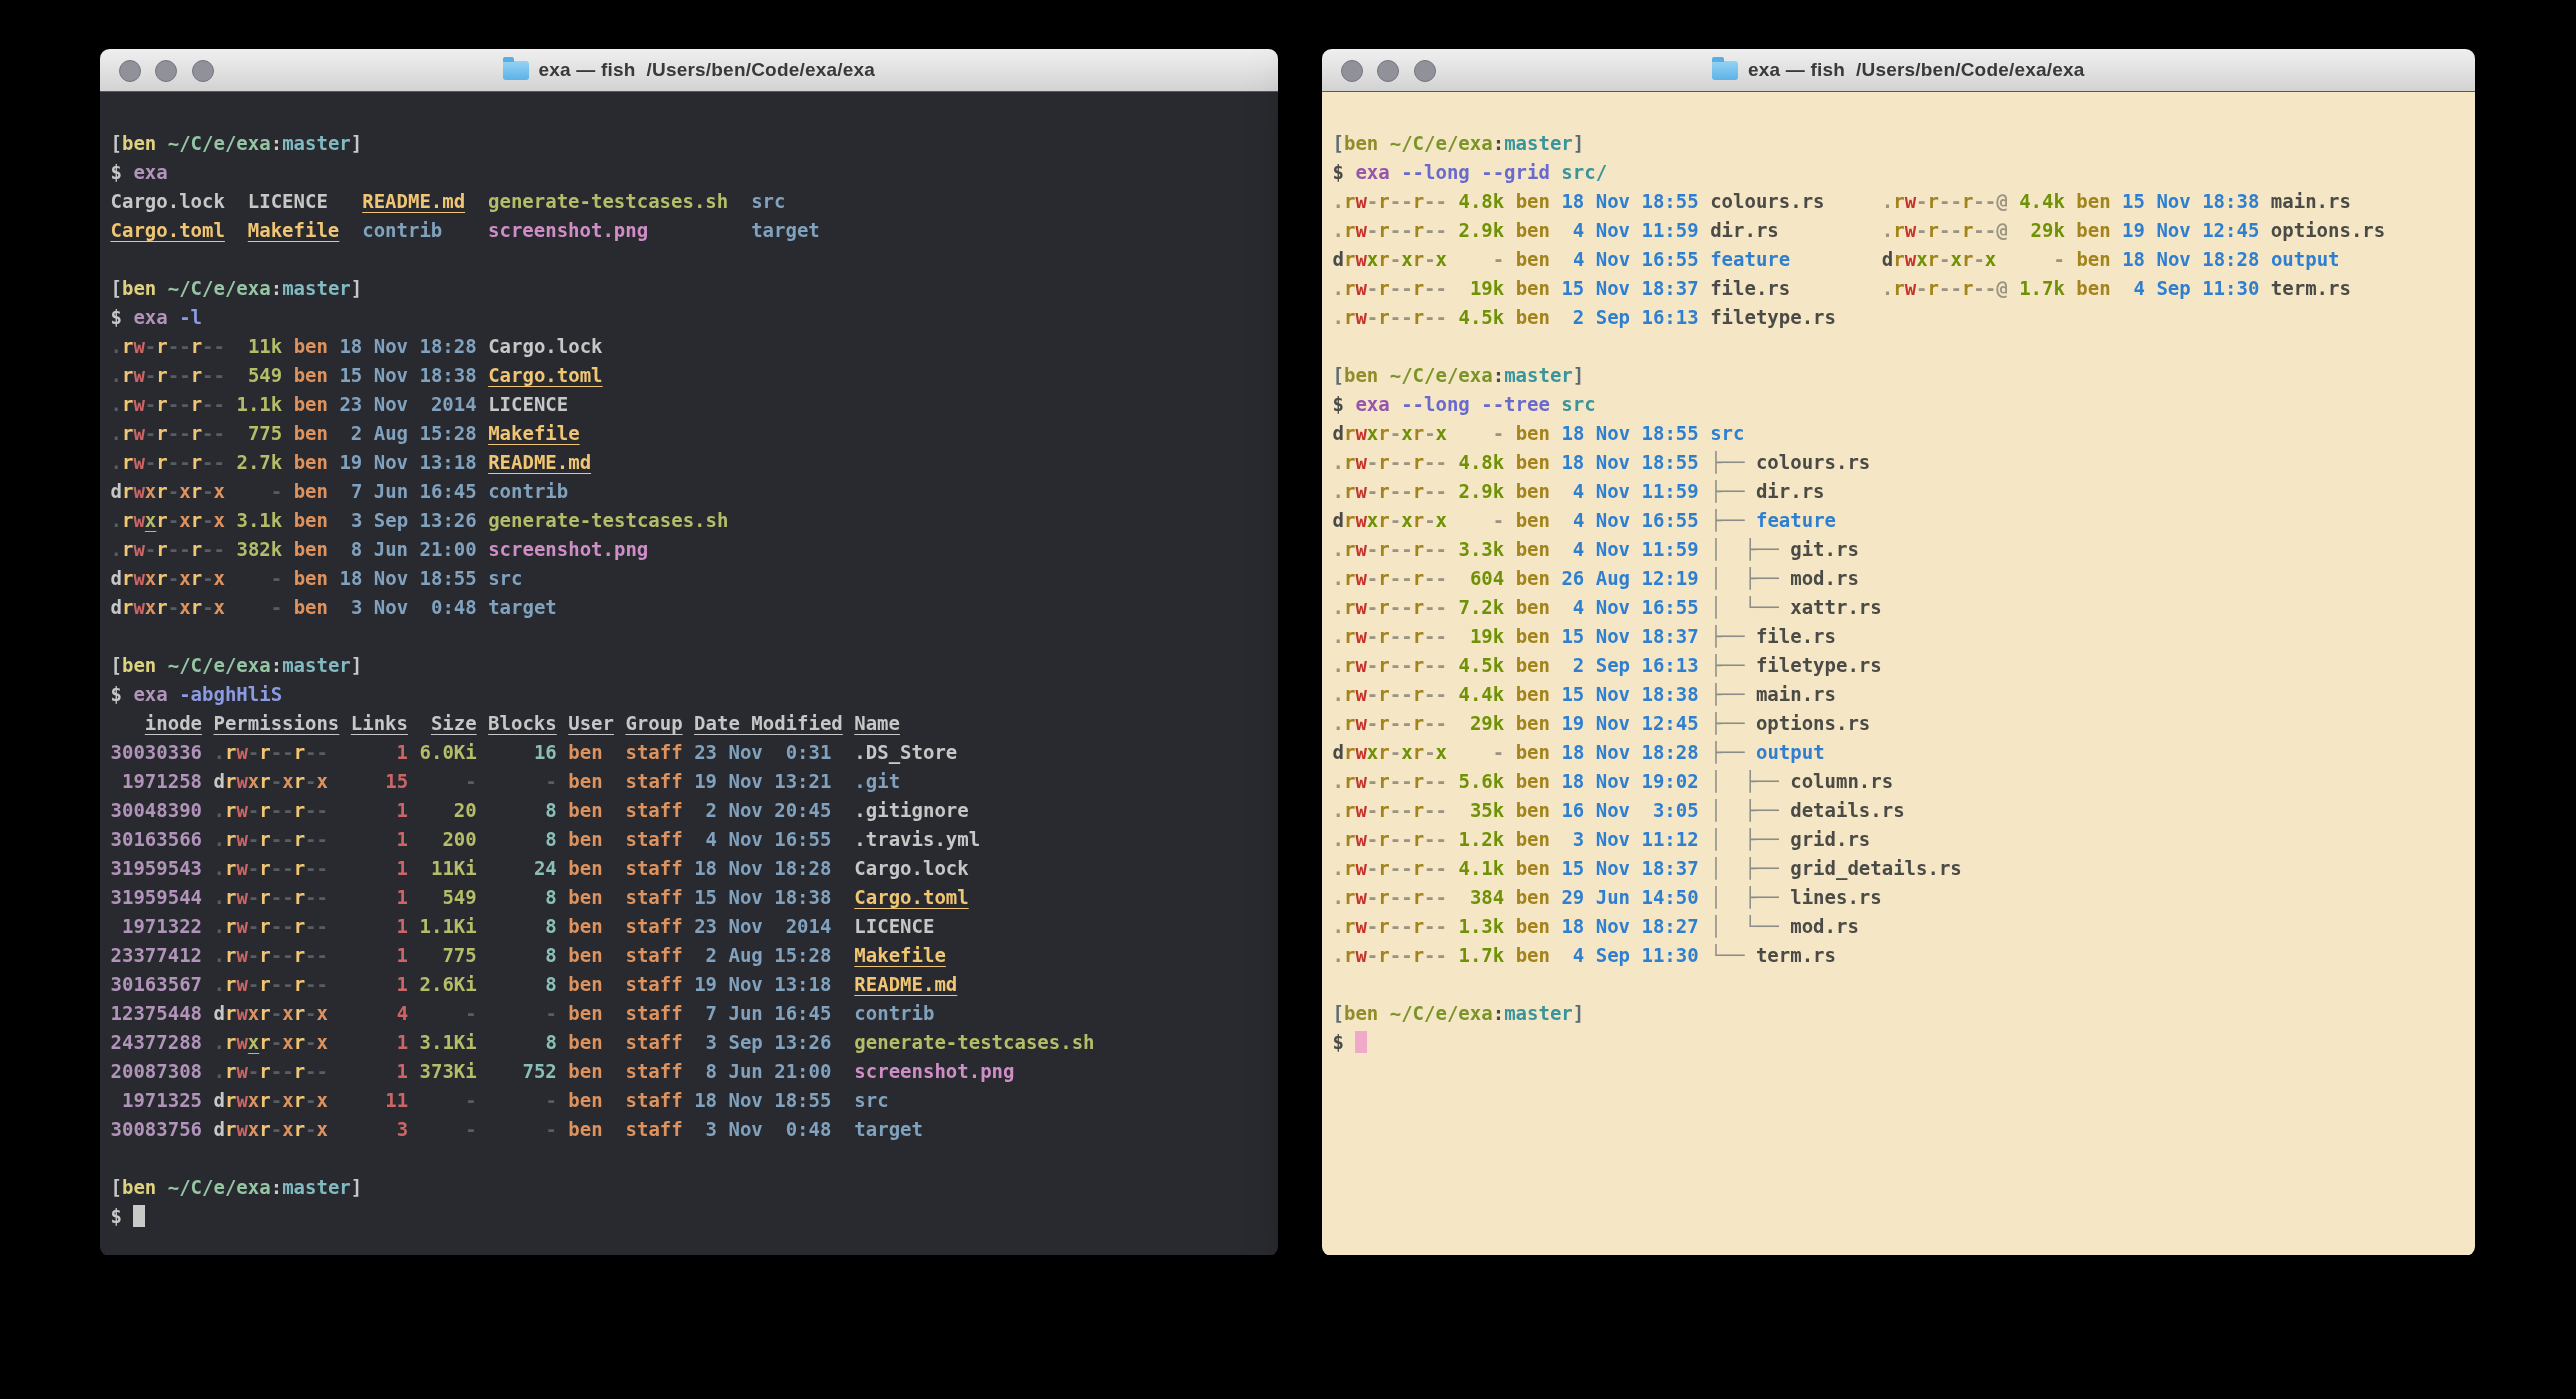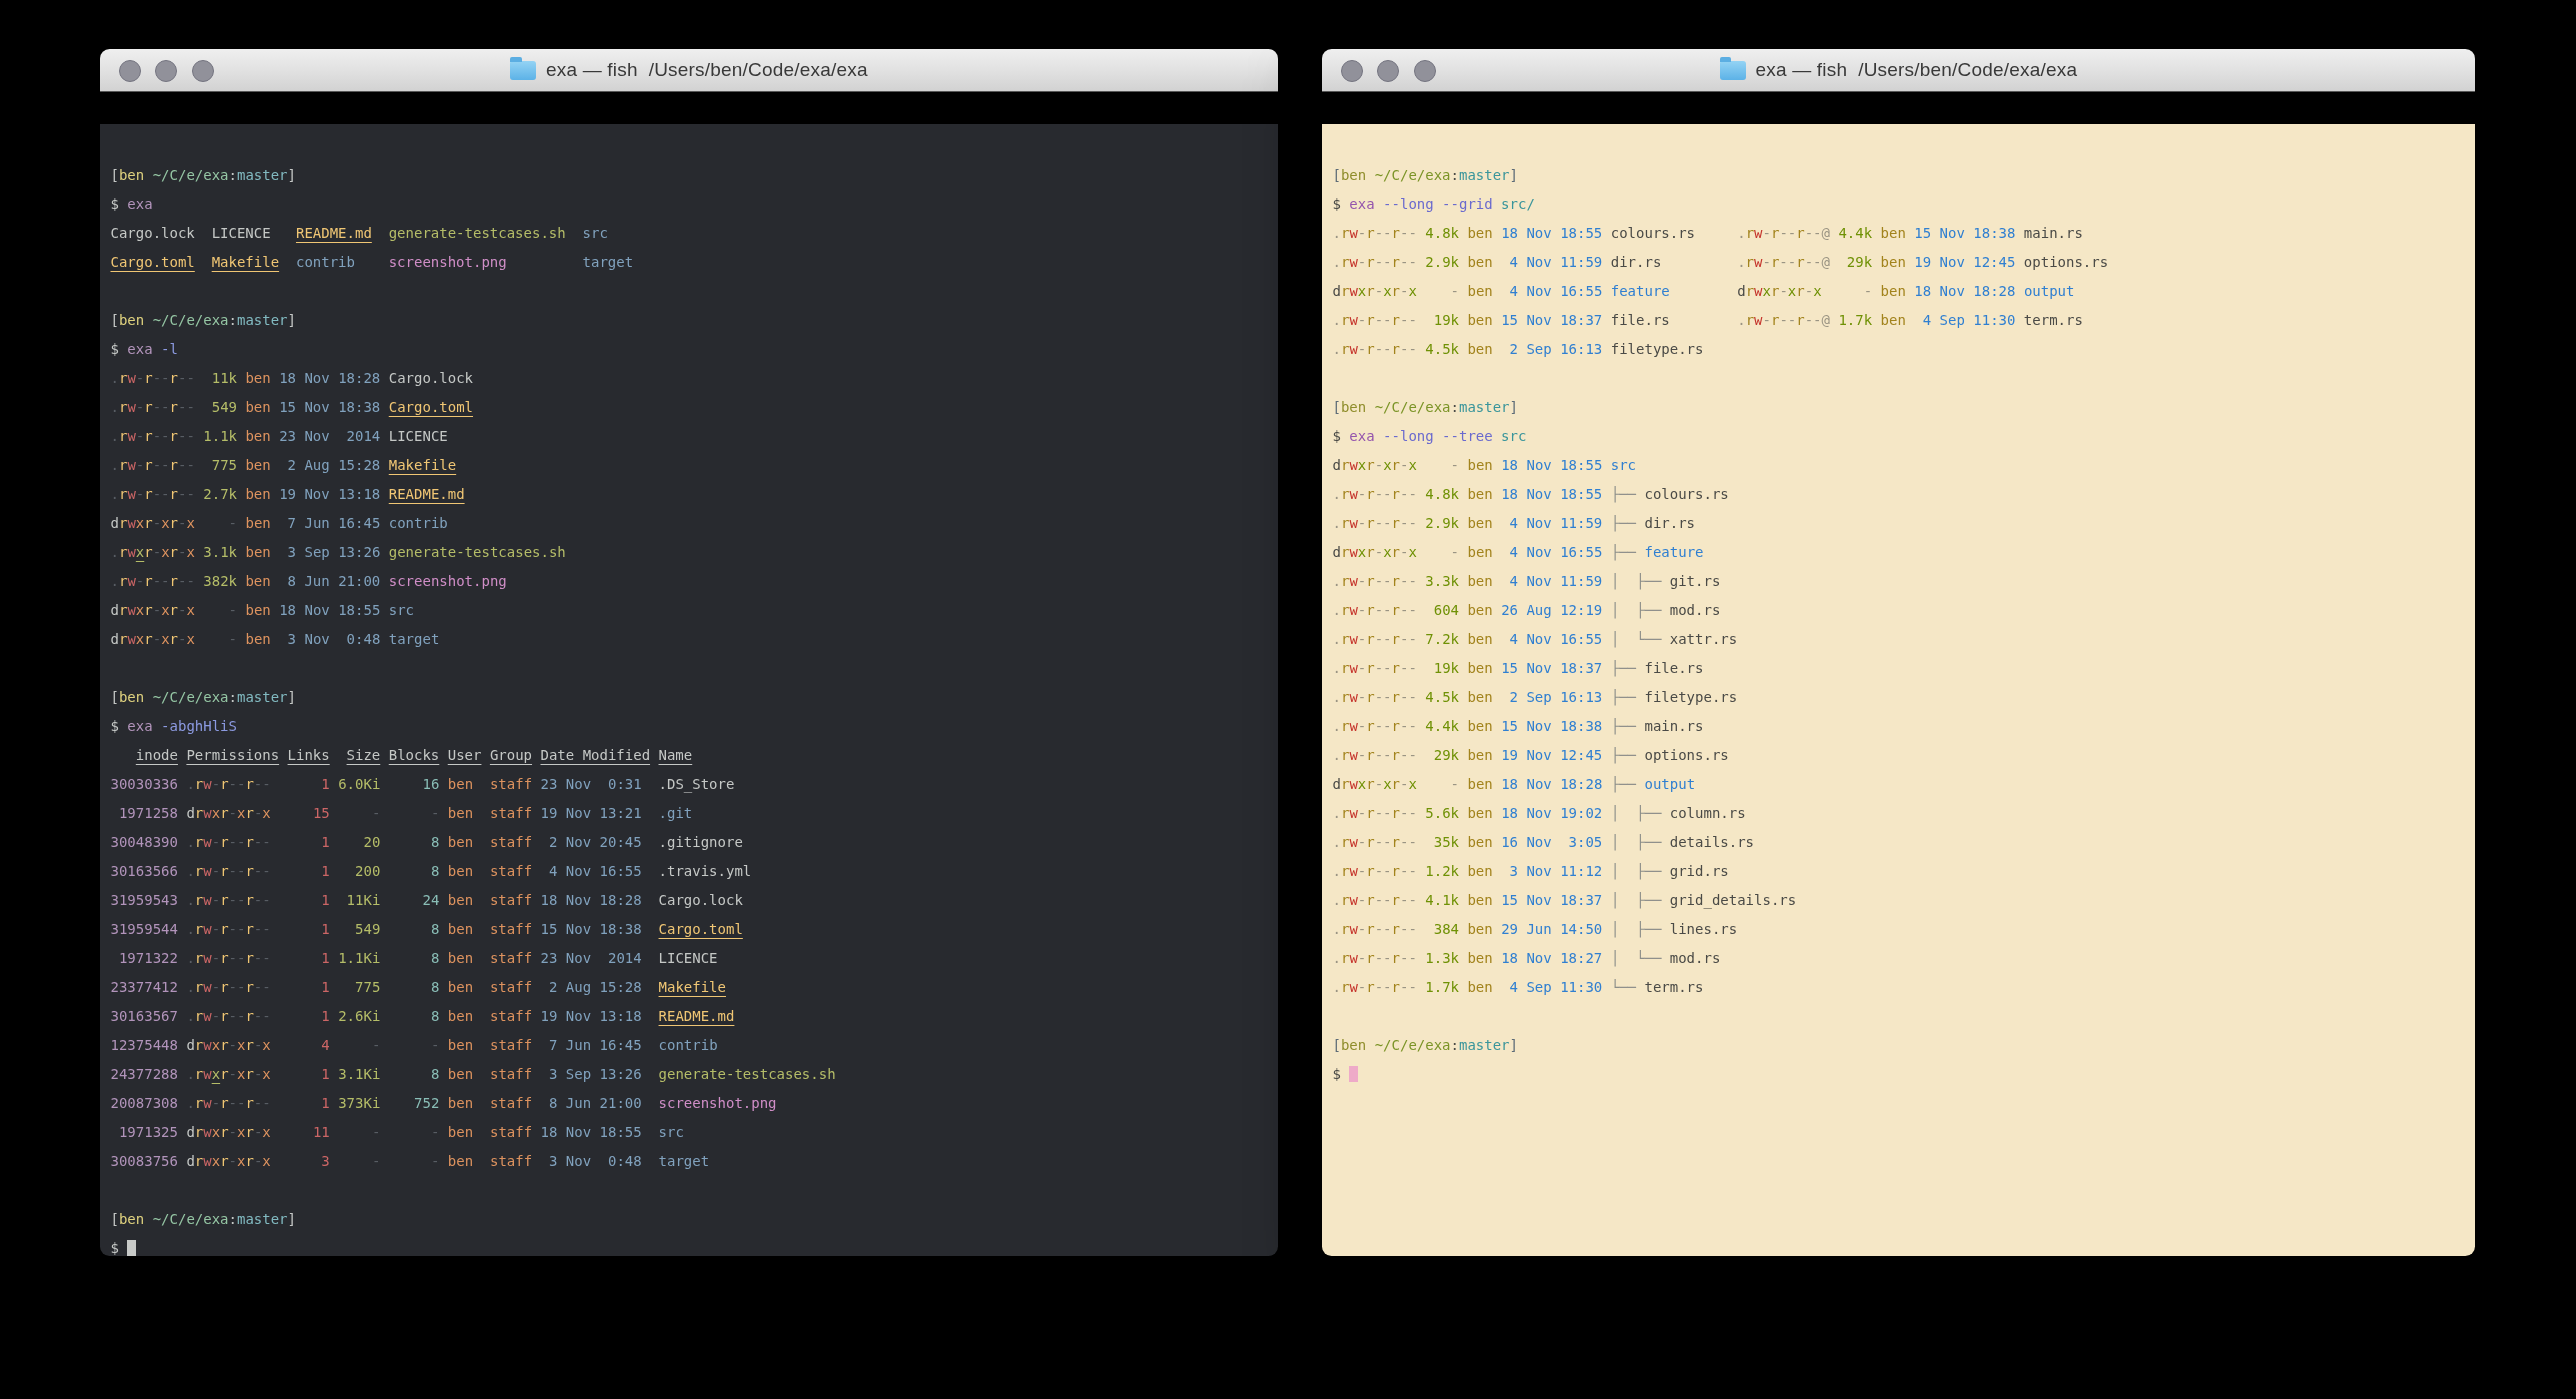--- a/index.html
+++ b/index.html
@@ -3,40 +3,41 @@
 <meta charset="utf-8">
 <style>
   html,body{margin:0;padding:0;}
   body{
     width:2576px;height:1400px;position:relative;overflow:hidden;
     background:#000;font-family:"Liberation Sans",sans-serif;
   }
   .window{
     position:absolute;border-radius:9.6px;overflow:hidden;
     box-shadow:0 27px 67px rgba(0,0,0,.75),0 0 0 1px rgba(0,0,0,.55);
+    font-weight:bold;
   }
   .titlebar{
     position:relative;height:42px;
     background:linear-gradient(180deg,#efefef 0%,#e3e3e3 45%,#d2d2d2 100%);
     border-bottom:1.9px solid #585858;
   }
   .traffic{position:absolute;left:19px;top:10.5px;display:flex;gap:14.4px;}
   .light{width:22px;height:22px;border-radius:50%;background:#91919a;
     border:1px solid #747480;box-sizing:border-box;}
   .titlewrap{position:absolute;inset:0;display:flex;align-items:center;justify-content:center;gap:9.6px;}
   .folder{width:26px;height:19px;border-radius:1.9px 2.9px 2.9px 2.9px;position:relative;
     background:linear-gradient(180deg,#94d3f4 0%,#5cb2e7 100%);}
   .folder:before{content:"";position:absolute;top:-3.8px;left:0;width:11.5px;height:4.8px;
     background:#5caee2;border-radius:1.9px 1.9px 0 0;}
   .titletext{font-size:19px;color:#393939;letter-spacing:0.2px;white-space:pre;}
   .screen{
     height:calc(100% - 44px);box-sizing:border-box;
     padding:37px 9.6px 9.6px 10.5px;
     font-family:"DejaVu Sans Mono","Liberation Mono",monospace;
-    font-size:14px;line-height:29px;white-space:pre;margin-top:32px;
+    font-size:19px;line-height:29px;white-space:pre;
   }
   .line{height:29px;}
   .u{text-decoration:underline;text-underline-offset:3.8px;}
 </style>
 </head>
 <body>
 
 <div class="window" style="left: 100px; top: 49px; width: 1178px; height: 1207px;">
   <div class="titlebar">
     <div class="traffic">

